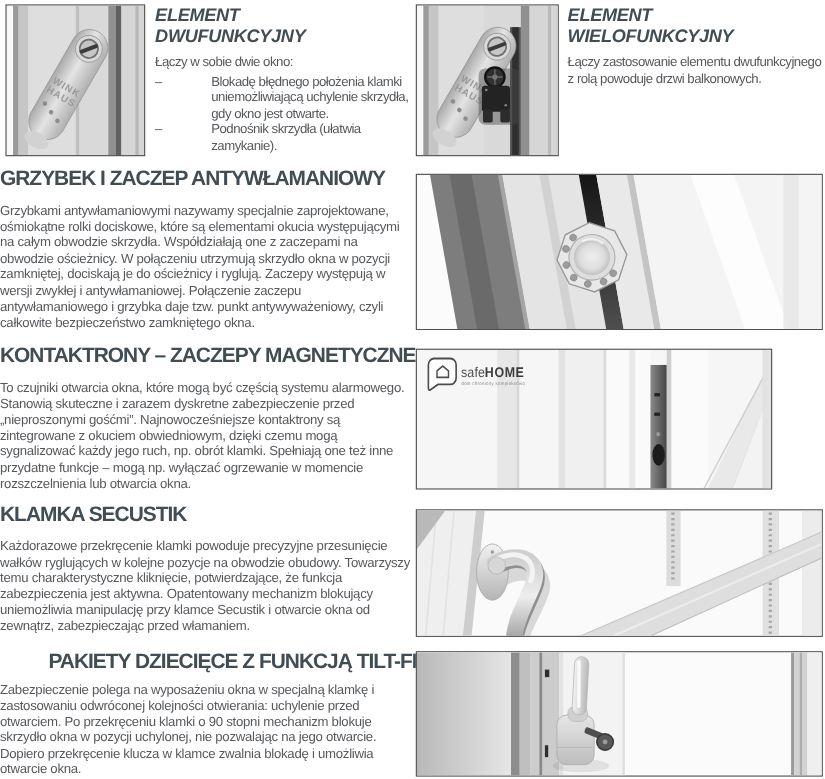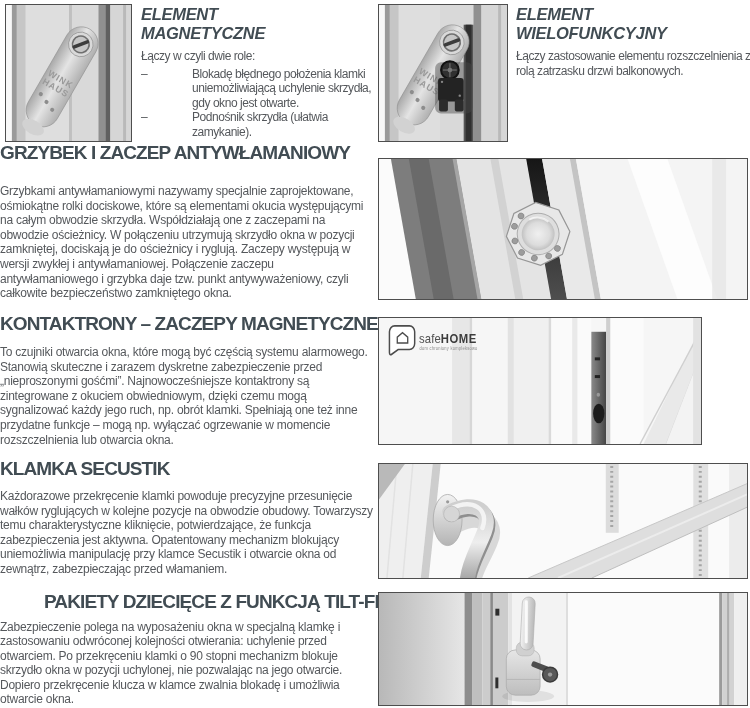--- a/index.html
+++ b/index.html
@@ -58,23 +58,23 @@
         <circle cx="75" cy="108" r="2.1" fill="#8d8d8d"></circle>
         <circle cx="84" cy="112" r="2.1" fill="#8d8d8d"></circle>
         <ellipse cx="76" cy="137" rx="12" ry="7" fill="#d2d2d2"></ellipse>
       </g>
     </svg>
   </div>
 
   <div class="top-text" style="left:141px;top:5px;width:238px;">
     <div class="block-title">
       <div>ELEMENT</div>
-      <div>MAGNETYCZNE</div>
+      <div>DWUFUNKCYJNY</div>
     </div>
-    <div class="top-body intro">Łączy w czyli dwie role:</div>
+    <div class="top-body intro">Łączy w sobie dwie okno:</div>
     <div class="top-body bullets">
       <div class="bullet-row">
         <span class="bullet-dash">–</span>
         <span class="bullet-text">Blokadę błędnego położenia klamki uniemożliwiającą uchylenie skrzydła, gdy okno jest otwarte.</span>
       </div>
       <div class="bullet-row">
         <span class="bullet-dash">–</span>
         <span class="bullet-text">Podnośnik skrzydła (ułatwia zamykanie).</span>
       </div>
     </div>
@@ -124,24 +124,24 @@
         <circle cx="82" cy="92" r="1.2" fill="#888888"></circle>
       </g>
     </svg>
   </div>
 
   <div class="top-text" style="left:516px;top:5px;width:235px;">
     <div class="block-title">
       <div>ELEMENT</div>
       <div>WIELOFUNKCYJNY</div>
     </div>
-    <div class="top-body intro">Łączy zastosowanie elementu rozszczelnienia z rolą zatrzasku drzwi balkonowych.</div>
-  </div>
-
-  <div class="section-heading" style="top:143px;">GRZYBEK I ZACZEP ANTYWŁAMANIOWY</div>
+    <div class="top-body intro">Łączy zastosowanie elementu dwufunkcyjnego z rolą powoduje drzwi balkonowych.</div>
+  </div>
+
+  <div class="section-heading" style="top:153px;">GRZYBEK I ZACZEP ANTYWŁAMANIOWY</div>
   <div class="section-body" style="top:184px;">Grzybkami antywłamaniowymi nazywamy specjalnie zaprojektowane, ośmiokątne rolki dociskowe, które są elementami okucia występującymi na całym obwodzie skrzydła. Współdziałają one z zaczepami na obwodzie ościeżnicy. W połączeniu utrzymują skrzydło okna w pozycji zamkniętej, dociskają je do ościeżnicy i ryglują. Zaczepy występują w wersji zwykłej i antywłamaniowej. Połączenie zaczepu antywłamaniowego i grzybka daje tzw. punkt antywyważeniowy, czyli całkowite bezpieczeństwo zamkniętego okna.</div>
 
   <div class="photo" style="left:378px;top:158px;width:370px;height:142px;">
     <svg viewBox="0 0 370 142" preserveAspectRatio="none">
       <defs>
         <linearGradient id="gC1" x1="0" y1="0" x2="0" y2="1">
           <stop offset="0" stop-color="#161616"></stop>
             <stop offset="1" stop-color="#4e4e4e"></stop>
         </linearGradient>
         <radialGradient id="gC2">

